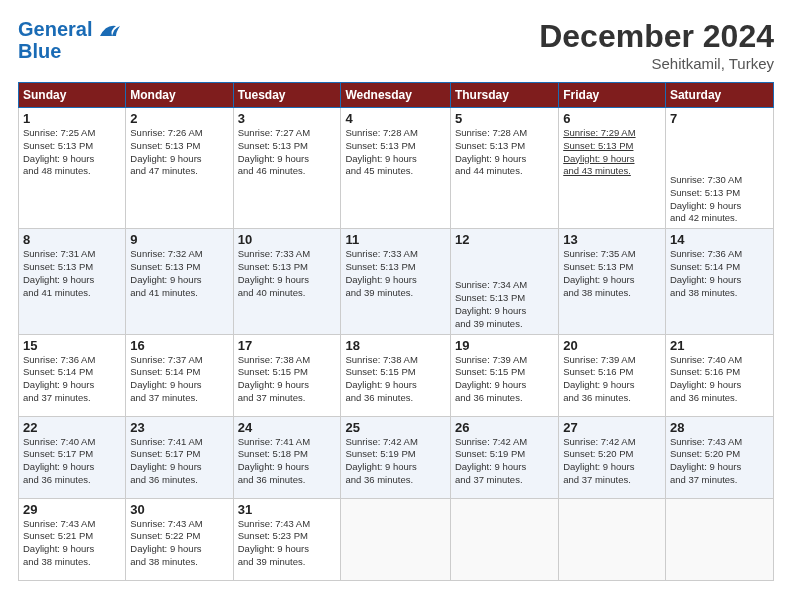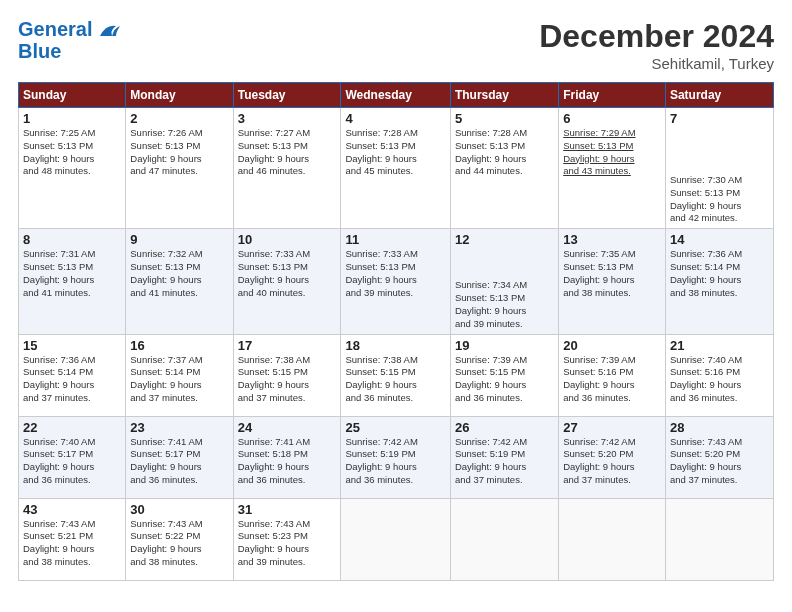--- a/index.html
+++ b/index.html
@@ -317,21 +317,21 @@
           <td>
             <span class="day-num">28</span>
             <div class="day-info" style="white-space: pre-line;">Sunrise: 7:43 AM
 Sunset: 5:20 PM
 Daylight: 9 hours
 and 37 minutes.</div>
           </td>
         </tr>
         <tr>
           <td>
-            <span class="day-num">43</span>
+            <span class="day-num">29</span>
             <div class="day-info" style="white-space: pre-line;">Sunrise: 7:43 AM
 Sunset: 5:21 PM
 Daylight: 9 hours
 and 38 minutes.</div>
           </td>
           <td>
             <span class="day-num">30</span>
             <div class="day-info" style="white-space: pre-line;">Sunrise: 7:43 AM
 Sunset: 5:22 PM
 Daylight: 9 hours

